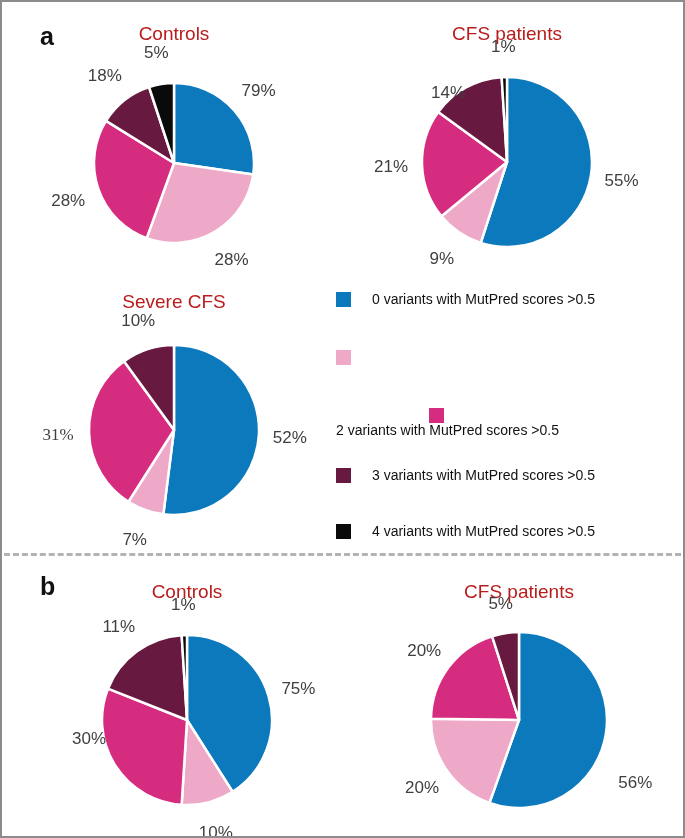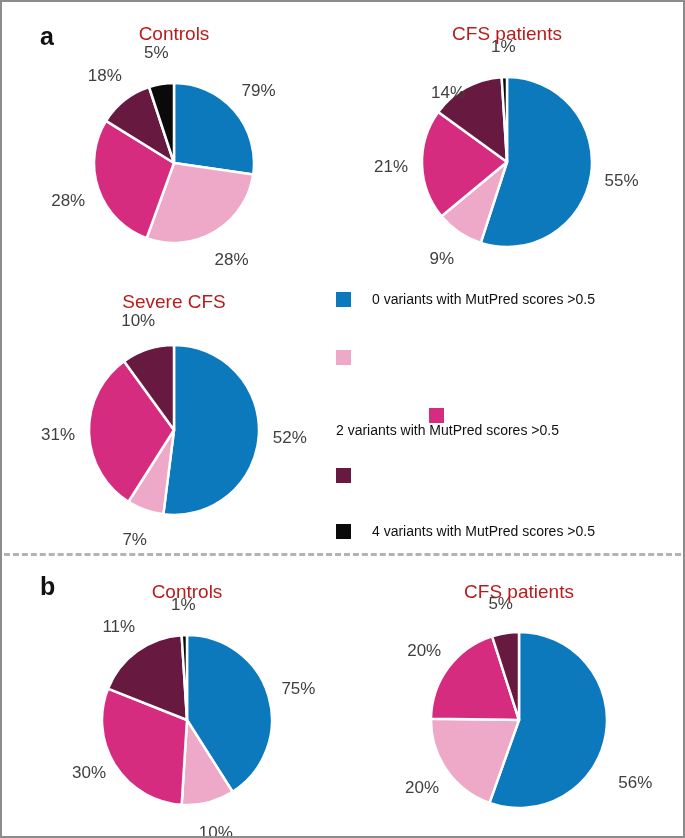--- a/index.html
+++ b/index.html
@@ -136,34 +136,34 @@
       <div class="pie-wrap" style="left: 83px; top: 339px; width: 178px; height: 178px;">
         <svg width="178" height="178" viewBox="0 0 178 178">
           <path d="M 89 89 L 89.00 4.00 A 85 85 0 1 1 78.35 173.33 Z" fill="#0C79BD" stroke="#ffffff" stroke-width="2.5" stroke-linejoin="round"></path>
           <path d="M 89 89 L 78.35 173.33 A 85 85 0 0 1 43.45 160.77 Z" fill="#EDA9C7" stroke="#ffffff" stroke-width="2.5" stroke-linejoin="round"></path>
           <path d="M 89 89 L 43.45 160.77 A 85 85 0 0 1 39.04 20.23 Z" fill="#D62C7F" stroke="#ffffff" stroke-width="2.5" stroke-linejoin="round"></path>
           <path d="M 89 89 L 39.04 20.23 A 85 85 0 0 1 89.00 4.00 Z" fill="#68193F" stroke="#ffffff" stroke-width="2.5" stroke-linejoin="round"></path>
         </svg>
       </div>
       <div class="slice-label" style="left: 287.8px; top: 435.3px;">52%</div>
       <div class="slice-label" style="left: 132.7px; top: 537.1px;">7%</div>
-      <div class="slice-label" style="left: 56.1px; top: 431.6px;">31%</div>
+      <div class="slice-label" style="left: 56.1px; top: 431.6px; font-family: Liberation Serif, serif;">31%</div>
       <div class="slice-label" style="left: 136.2px; top: 317.7px;">10%</div>
       <div class="pie-wrap" style="left: 96px; top: 629px; width: 178px; height: 178px;">
         <svg width="178" height="178" viewBox="0 0 178 178">
           <path d="M 89 89 L 89.00 4.00 A 85 85 0 0 1 134.55 160.77 Z" fill="#0C79BD" stroke="#ffffff" stroke-width="2.5" stroke-linejoin="round"></path>
           <path d="M 89 89 L 134.55 160.77 A 85 85 0 0 1 83.66 173.83 Z" fill="#EDA9C7" stroke="#ffffff" stroke-width="2.5" stroke-linejoin="round"></path>
           <path d="M 89 89 L 83.66 173.83 A 85 85 0 0 1 9.97 57.71 Z" fill="#D62C7F" stroke="#ffffff" stroke-width="2.5" stroke-linejoin="round"></path>
           <path d="M 89 89 L 9.97 57.71 A 85 85 0 0 1 83.66 4.17 Z" fill="#68193F" stroke="#ffffff" stroke-width="2.5" stroke-linejoin="round"></path>
           <path d="M 89 89 L 83.66 4.17 A 85 85 0 0 1 89.00 4.00 Z" fill="#0A0A0A" stroke="#ffffff" stroke-width="2.5" stroke-linejoin="round"></path>
         </svg>
       </div>
       <div class="slice-label" style="left: 296.4px; top: 685.6px;">75%</div>
       <div class="slice-label" style="left: 213.8px; top: 830.4px;">10%</div>
-      <div class="slice-label" style="left: 87.1px; top: 770px;">30%</div>
+      <div class="slice-label" style="left: 87.1px; top: 736px;">30%</div>
       <div class="slice-label" style="left: 116.8px; top: 624.2px;">11%</div>
       <div class="slice-label" style="left: 181.4px; top: 602.1px;">1%</div>
       <div class="pie-wrap" style="left: 425px; top: 626px; width: 184px; height: 184px;">
         <svg width="184" height="184" viewBox="0 0 184 184">
           <path d="M 92 92 L 92.00 4.00 A 88 88 0 1 1 62.47 174.90 Z" fill="#0C79BD" stroke="#ffffff" stroke-width="2.5" stroke-linejoin="round"></path>
           <path d="M 92 92 L 62.47 174.90 A 88 88 0 0 1 4.01 90.63 Z" fill="#EDA9C7" stroke="#ffffff" stroke-width="2.5" stroke-linejoin="round"></path>
           <path d="M 92 92 L 4.01 90.63 A 88 88 0 0 1 65.07 8.22 Z" fill="#D62C7F" stroke="#ffffff" stroke-width="2.5" stroke-linejoin="round"></path>
           <path d="M 92 92 L 65.07 8.22 A 88 88 0 0 1 92.00 4.00 Z" fill="#68193F" stroke="#ffffff" stroke-width="2.5" stroke-linejoin="round"></path>
         </svg>
       </div>
@@ -180,20 +180,21 @@
       </div>
       <div class="legend-row" style="top: 58px;">
         <span class="legend-swatch" style="background: rgb(237, 169, 199);"></span>
       </div>
       <div class="legend-row" style="top: 118px; flex-direction: column;">
         <span class="legend-swatch" style="background: rgb(214, 44, 127);"></span>
         <span class="legend-label">2 variants with MutPred scores &gt;0.5</span>
       </div>
       <div class="legend-row" style="top: 176px;">
         <span class="legend-swatch" style="background: rgb(104, 25, 63);"></span>
+        <span class="legend-label">3 variants with MutPred scores &gt;0.5</span>
       </div>
       <div class="legend-row" style="top: 232px;">
         <span class="legend-swatch" style="background: rgb(10, 10, 10);"></span>
         <span class="legend-label">4 variants with MutPred scores &gt;0.5</span>
       </div>
     </div>
 
 </div>
 
 </body></html>

